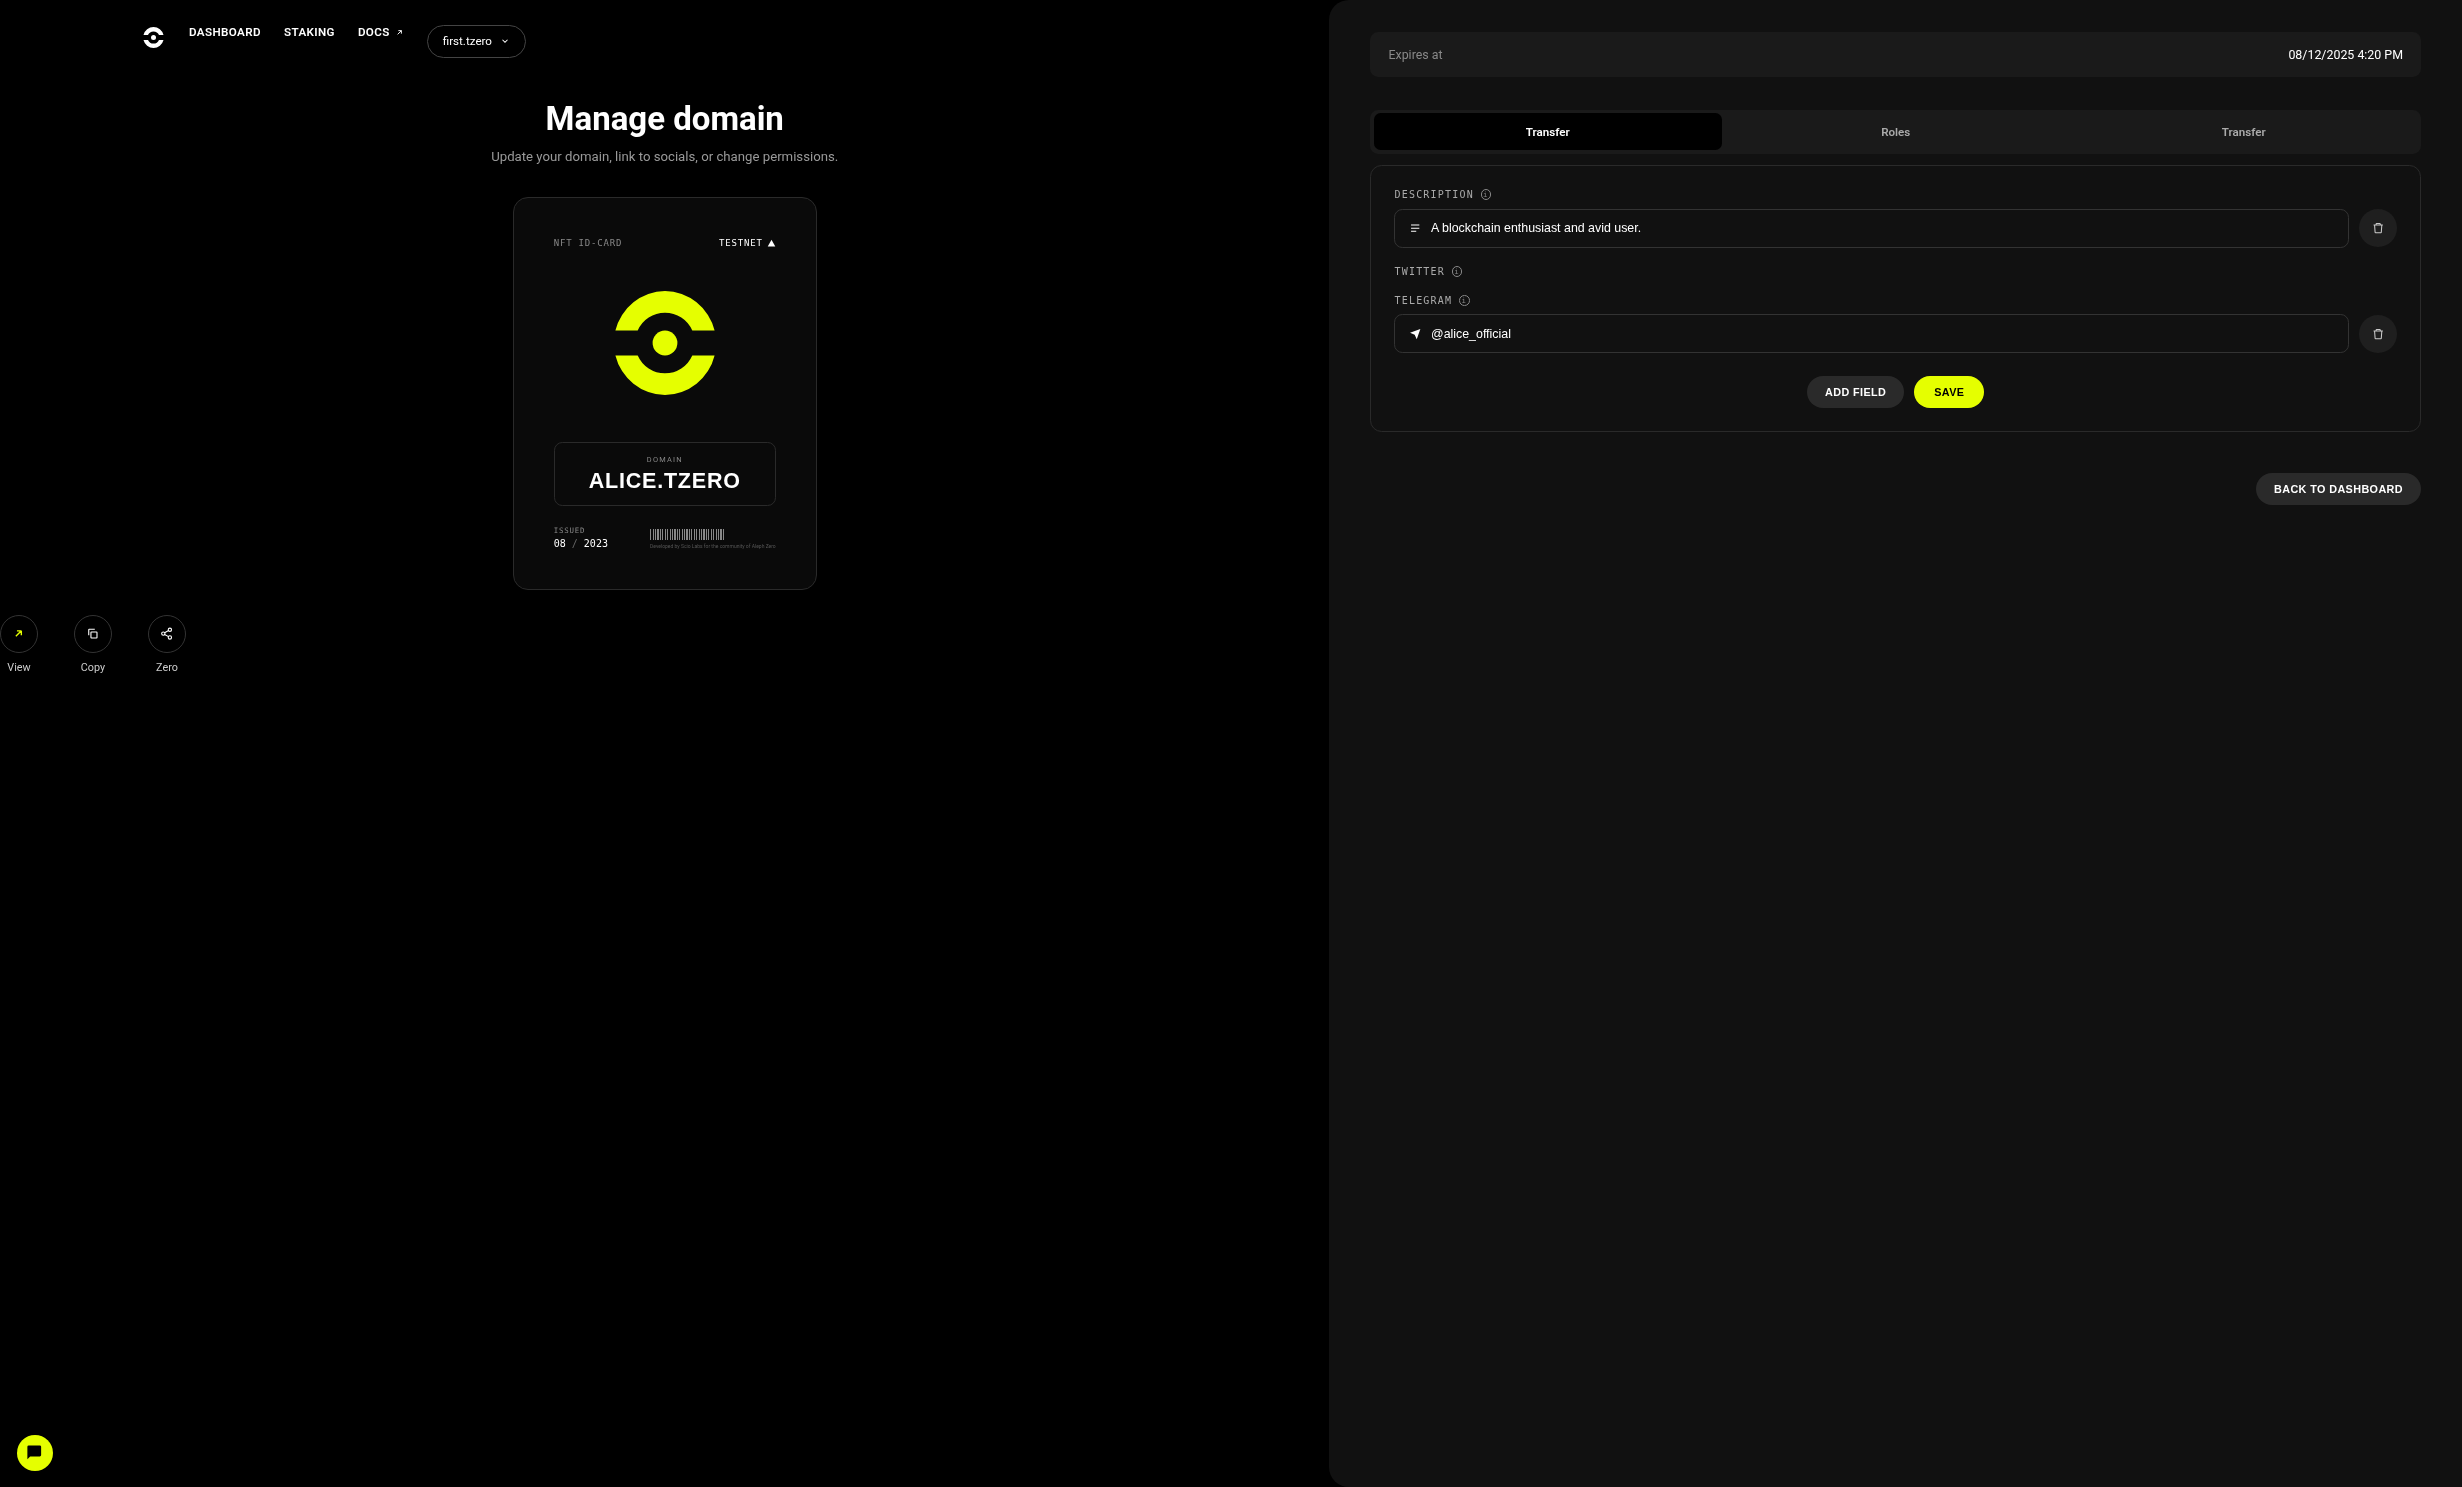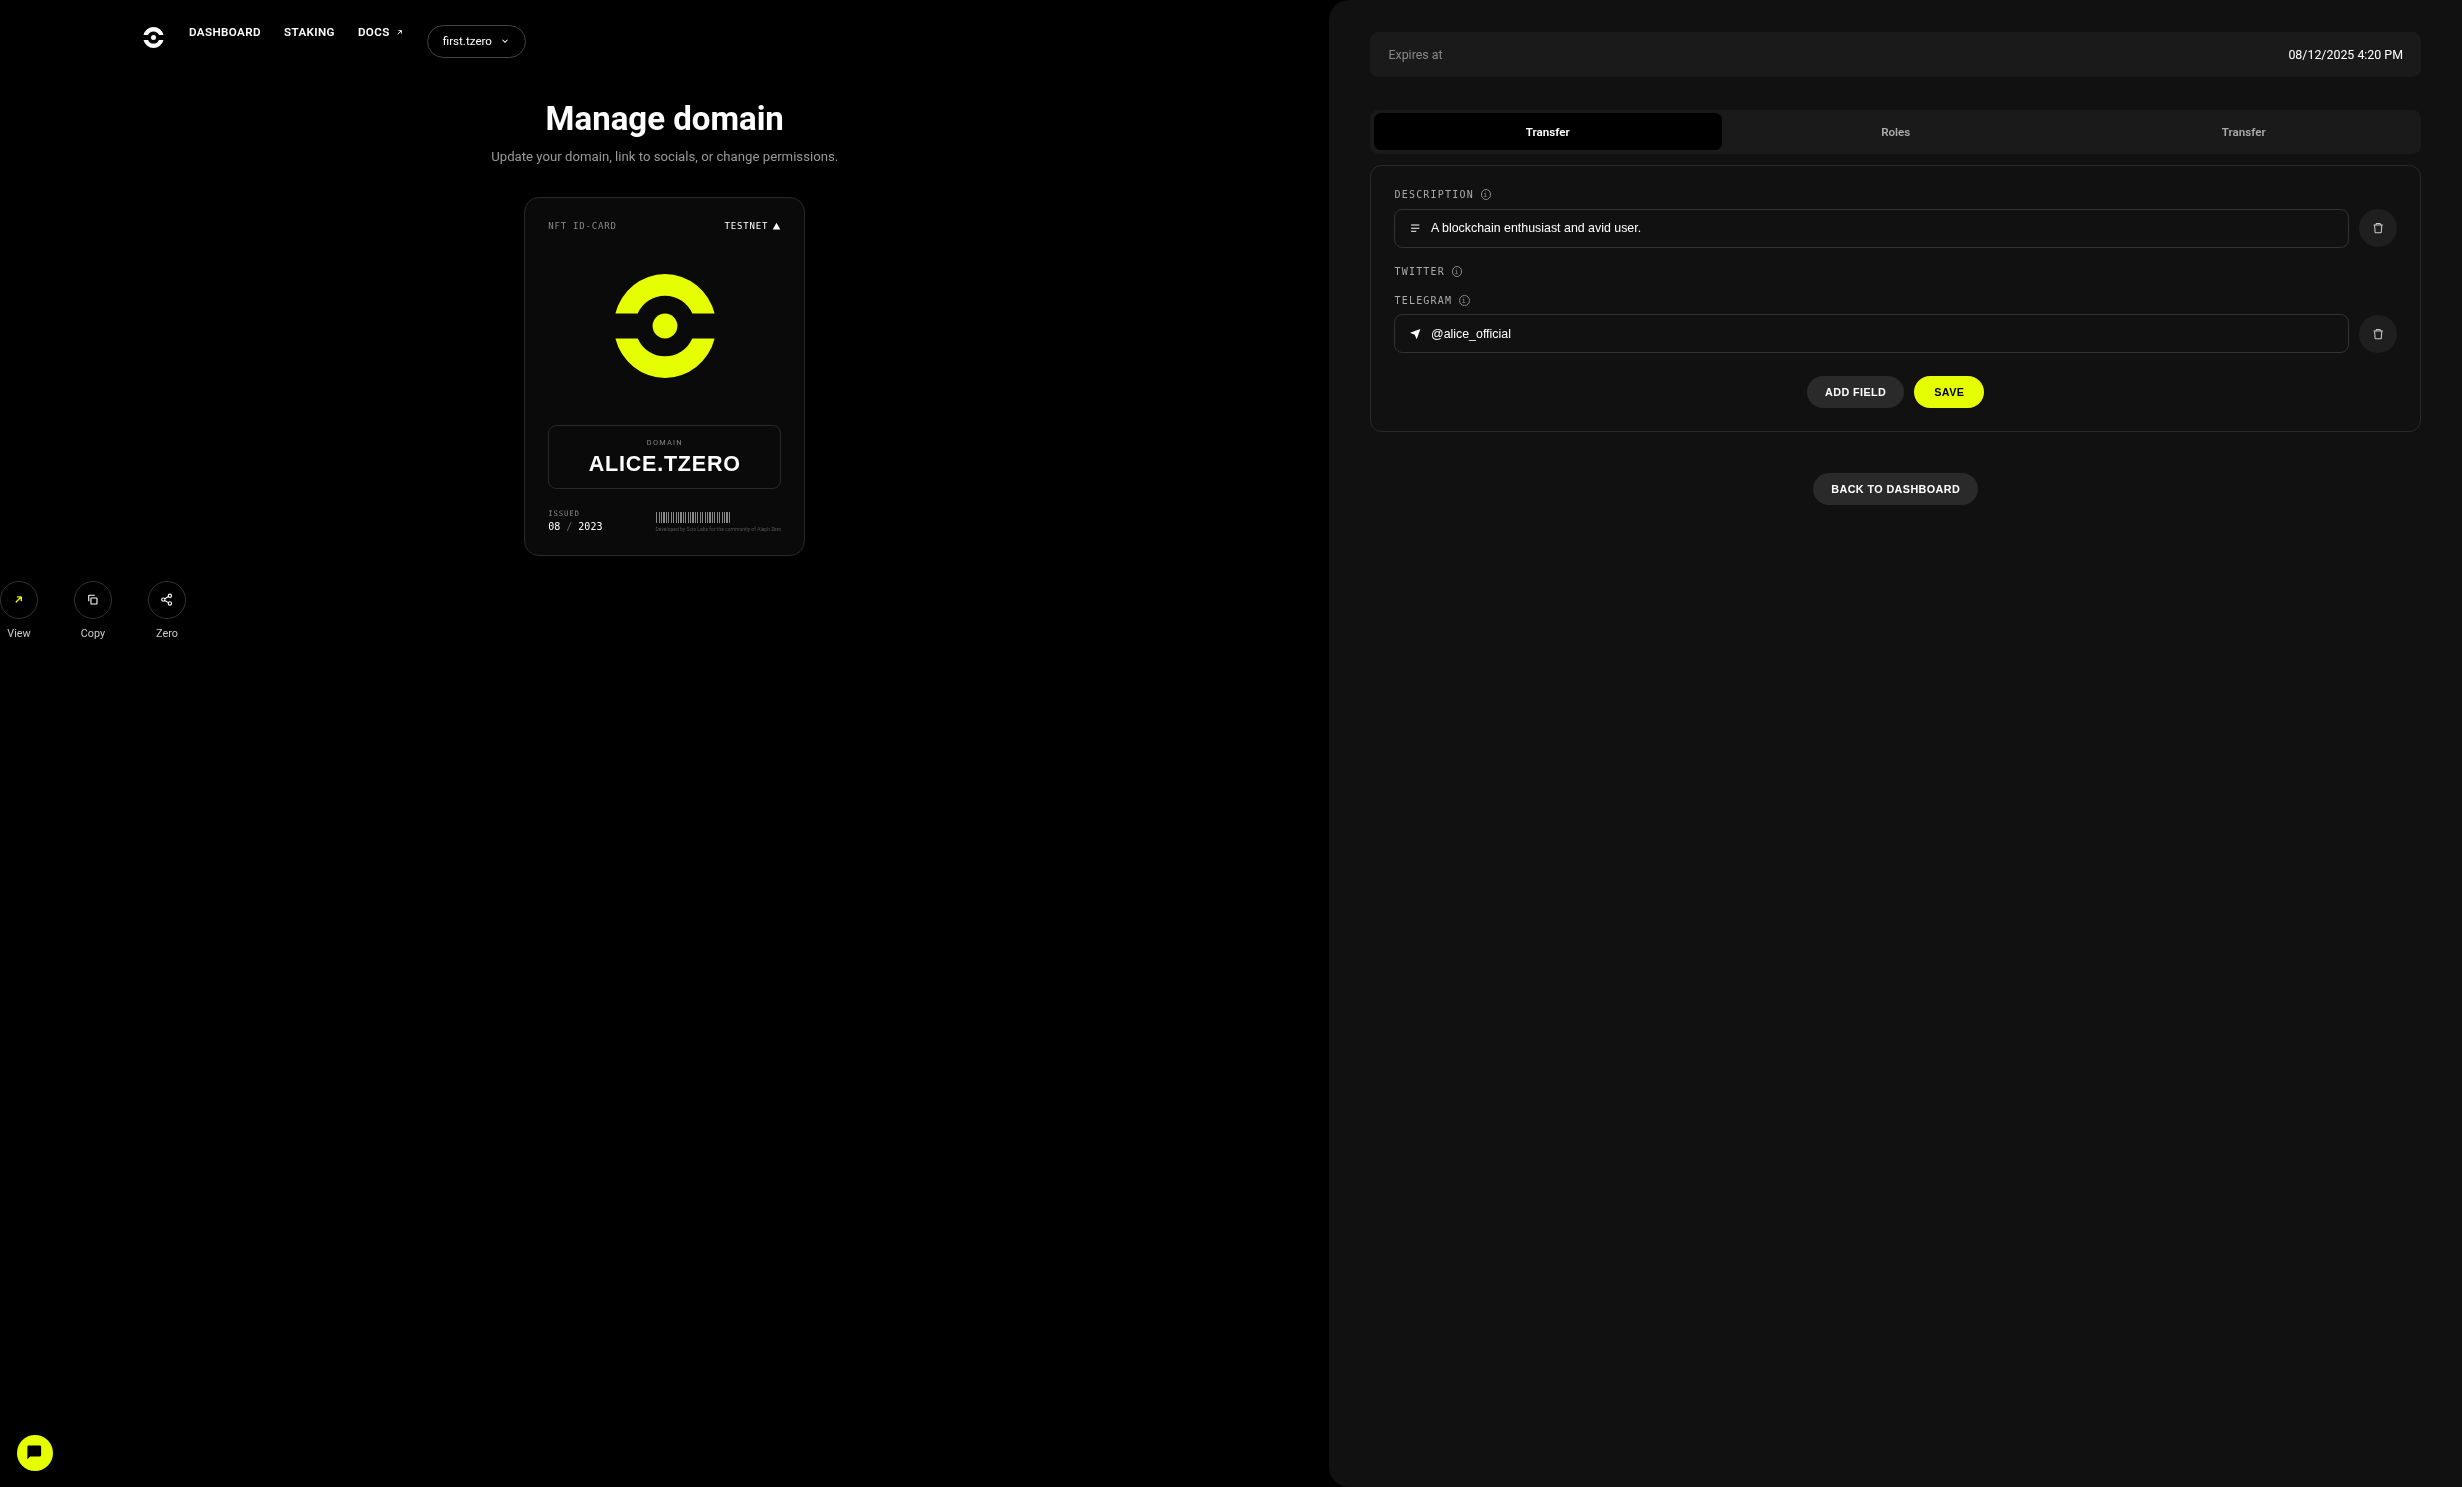--- a/index.html
+++ b/index.html
@@ -52,25 +52,25 @@
   font-weight: 700;
   margin-bottom: 11.6px;
 }
 .page-subtitle {
   text-align: center;
   color: #999;
   font-size: 13.2px;
   margin-bottom: 33px;
 }
 .card {
-  width: 281px;
+  width: 304px;
   margin: 0 auto;
   border: 0.8px solid #2a2a2a;
   border-radius: 15px;
-  padding: 23px;
+  padding: 40px;
   background: #0a0a0a;
 }
 .card-header {
   display: flex;
   justify-content: space-between;
   font-size: 9px;
   letter-spacing: 0.8px;
   color: #888;
   font-family: monospace;
   margin-bottom: 33px;
@@ -241,21 +241,21 @@
   border: none;
   border-radius: 827px;
   padding: 10px 20px;
   font-size: 10.8px;
   font-weight: 700;
   letter-spacing: 0.4px;
   cursor: pointer;
 }
 .back-btn-wrap {
   display: flex;
-  justify-content: center;
+  justify-content: flex-end;
   margin-top: 41px;
 }
 .chat-bubble {
   position: fixed;
   bottom: 16.5px;
   left: 16.5px;
   width: 36px;
   height: 36px;
   border-radius: 50%;
   background: #e5ff00;

